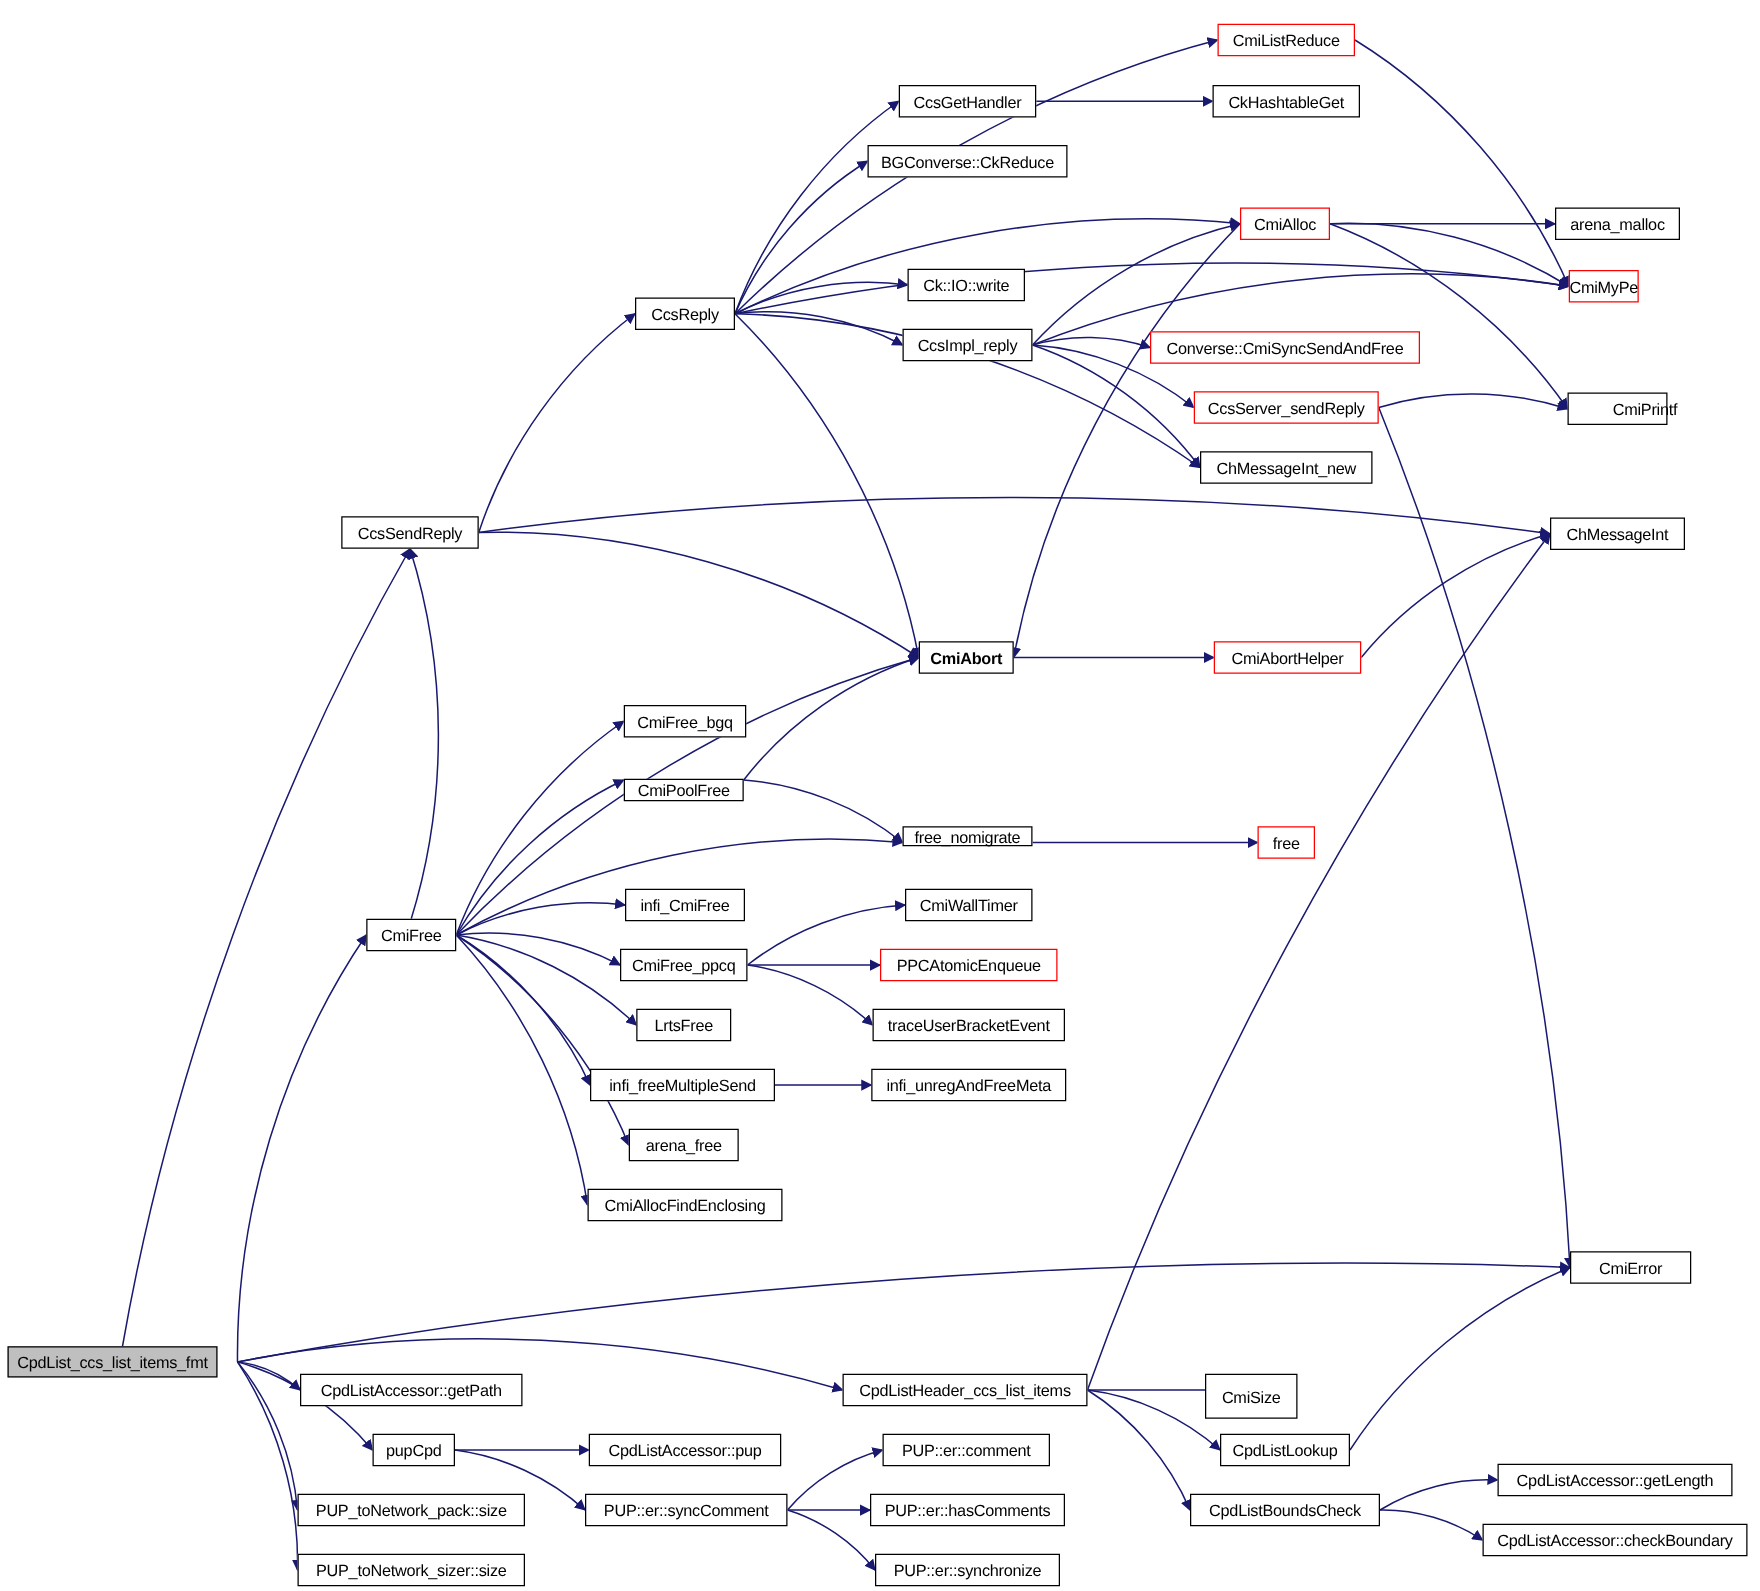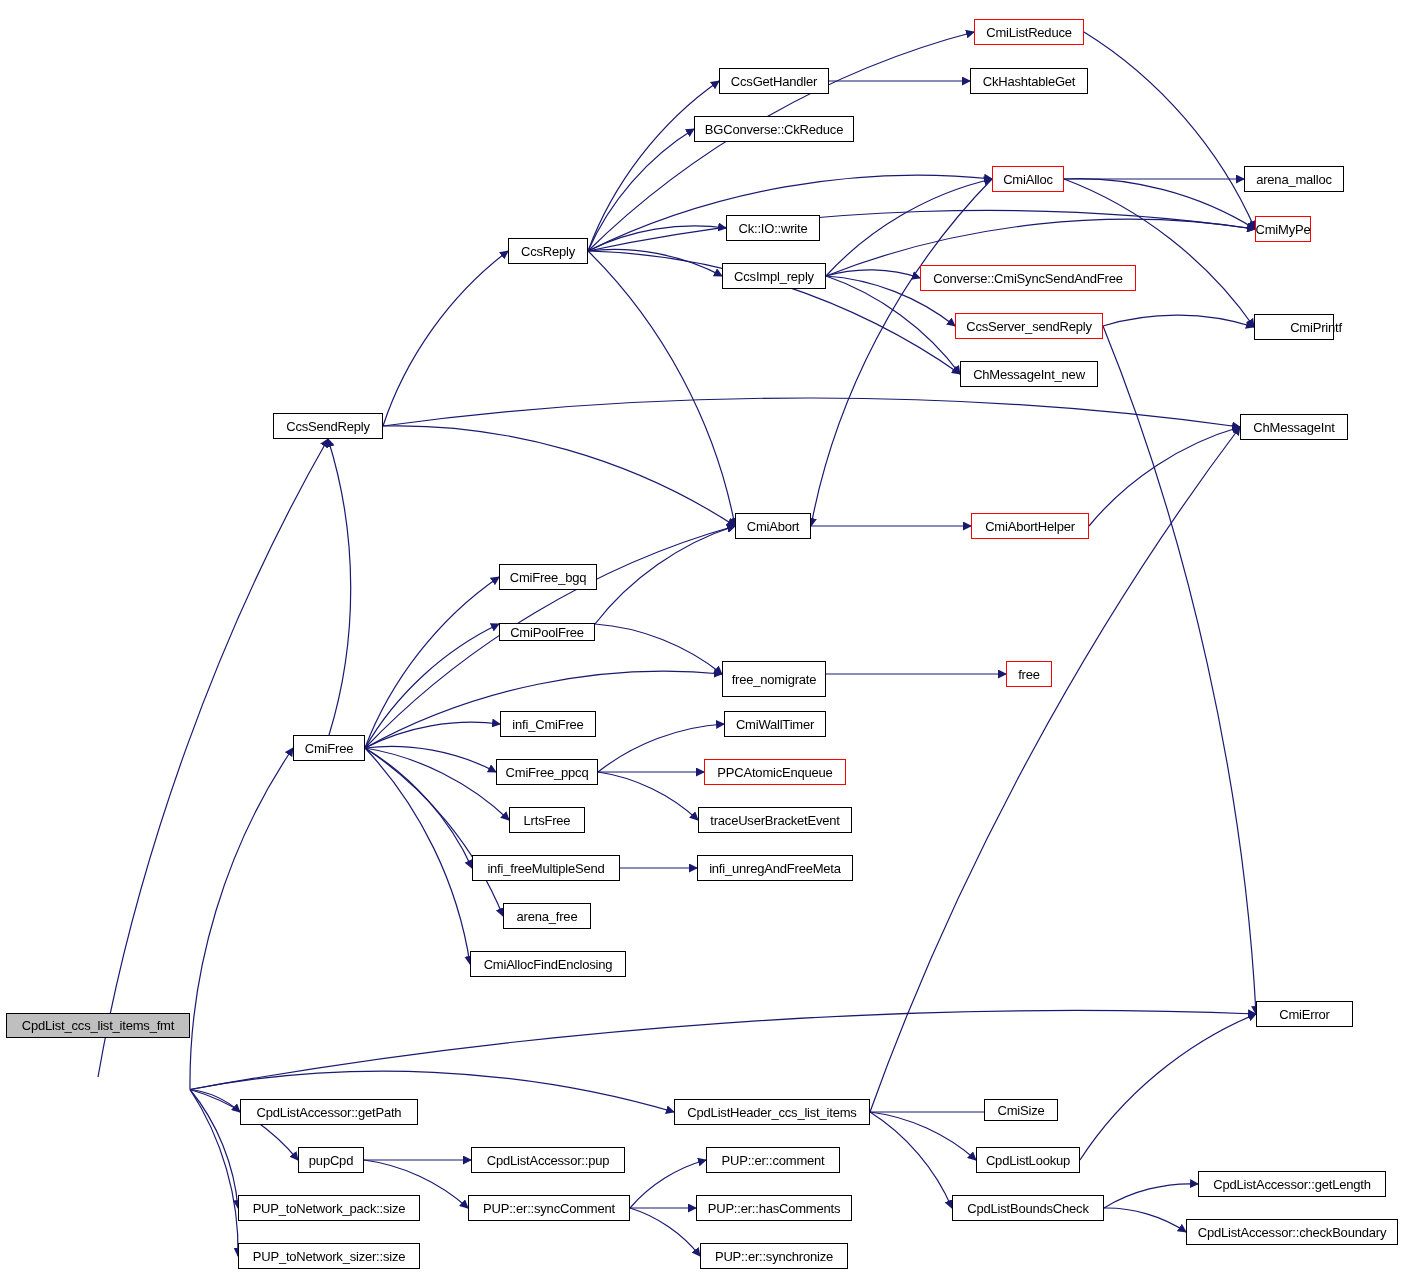--- a/index.html
+++ b/index.html
@@ -110,21 +110,21 @@
         <path d="M595,624 C640.64,627.3 686.36,645.3 722,674" marker-end="url(#ah)"></path>
         <path d="M826,674 C883.6,674 948.4,674 1006,674" marker-end="url(#ah)"></path>
         <path d="M598,772 C633.5200000000001,744.04 678.8800000000001,726.76 724,724" marker-end="url(#ah)"></path>
         <path d="M598,772 C631.92,772 670.08,772 704,772" marker-end="url(#ah)"></path>
         <path d="M598,772 C634.8,777.36 670.8,794.64 698,820" marker-end="url(#ah)"></path>
         <path d="M620,868 C644.64,868 672.36,868 697,868" marker-end="url(#ah)"></path>
         <path d="M811,526 C862.2,526 919.8,526 971,526" marker-end="url(#ah)"></path>
         <path d="M1089,526 C1127.4199999999998,479.21999999999997 1181.78,443.58 1240,427" marker-end="url(#ah)"></path>
       </g>
   </svg>
-<div class="node root" style="left: 6px; top: 1013px; width: 184px; height: 25px;">
+<div class="node root" style="left: 6px; top: 1077px; width: 168px; height: 25px;">
       <span>CpdList_ccs_list_items_fmt</span>
     </div>
     <div class="node" style="left: 240px; top: 1099px; width: 178px; height: 26px;">
       <span>CpdListAccessor::getPath</span>
     </div>
     <div class="node" style="left: 298px; top: 1147px; width: 66px; height: 26px;">
       <span>pupCpd</span>
     </div>
     <div class="node" style="left: 238px; top: 1195px; width: 182px; height: 26px;">
       <span>PUP_toNetwork_pack::size</span>
@@ -143,21 +143,21 @@
     </div>
     <div class="node" style="left: 696px; top: 1195px; width: 156px; height: 26px;">
       <span>PUP::er::hasComments</span>
     </div>
     <div class="node" style="left: 700px; top: 1243px; width: 148px; height: 26px;">
       <span>PUP::er::synchronize</span>
     </div>
     <div class="node" style="left: 674px; top: 1099px; width: 196px; height: 26px;">
       <span>CpdListHeader_ccs_list_items</span>
     </div>
-    <div class="node" style="left: 984px; top: 1099px; width: 74px; height: 22px;">
+    <div class="node" style="left: 964px; top: 1099px; width: 74px; height: 36px;">
       <span>CmiSize</span>
     </div>
     <div class="node" style="left: 976px; top: 1147px; width: 104px; height: 26px;">
       <span>CpdListLookup</span>
     </div>
     <div class="node" style="left: 952px; top: 1195px; width: 152px; height: 26px;">
       <span>CpdListBoundsCheck</span>
     </div>
     <div class="node" style="left: 1198px; top: 1171px; width: 188px; height: 26px;">
       <span>CpdListAccessor::getLength</span>
@@ -188,39 +188,39 @@
     </div>
     <div class="node" style="left: 472px; top: 855px; width: 148px; height: 26px;">
       <span>infi_freeMultipleSend</span>
     </div>
     <div class="node" style="left: 503px; top: 903px; width: 88px; height: 26px;">
       <span>arena_free</span>
     </div>
     <div class="node" style="left: 470px; top: 951px; width: 156px; height: 26px;">
       <span>CmiAllocFindEnclosing</span>
     </div>
-    <div class="node" style="left: 722px; top: 661px; width: 104px; height: 36px;">
+    <div class="node" style="left: 722px; top: 661px; width: 104px; height: 16px;">
       <span>free_nomigrate</span>
     </div>
     <div class="node red" style="left: 1006px; top: 661px; width: 46px; height: 26px;">
       <span>free</span>
     </div>
     <div class="node" style="left: 724px; top: 711px; width: 102px; height: 26px;">
       <span>CmiWallTimer</span>
     </div>
     <div class="node red" style="left: 704px; top: 759px; width: 142px; height: 26px;">
       <span>PPCAtomicEnqueue</span>
     </div>
     <div class="node" style="left: 698px; top: 807px; width: 154px; height: 26px;">
       <span>traceUserBracketEvent</span>
     </div>
     <div class="node" style="left: 697px; top: 855px; width: 156px; height: 26px;">
       <span>infi_unregAndFreeMeta</span>
     </div>
-    <div class="node" style="left: 735px; top: 513px; width: 76px; height: 26px;">
+    <div class="node" style="left: 735px; top: 513px; width: 76px; height: 26px; font-weight: bold;">
       <span>CmiAbort</span>
     </div>
     <div class="node red" style="left: 971px; top: 513px; width: 118px; height: 26px;">
       <span>CmiAbortHelper</span>
     </div>
     <div class="node" style="left: 273px; top: 413px; width: 110px; height: 26px;">
       <span>CcsSendReply</span>
     </div>
     <div class="node" style="left: 508px; top: 238px; width: 80px; height: 26px;">
       <span>CcsReply</span>

